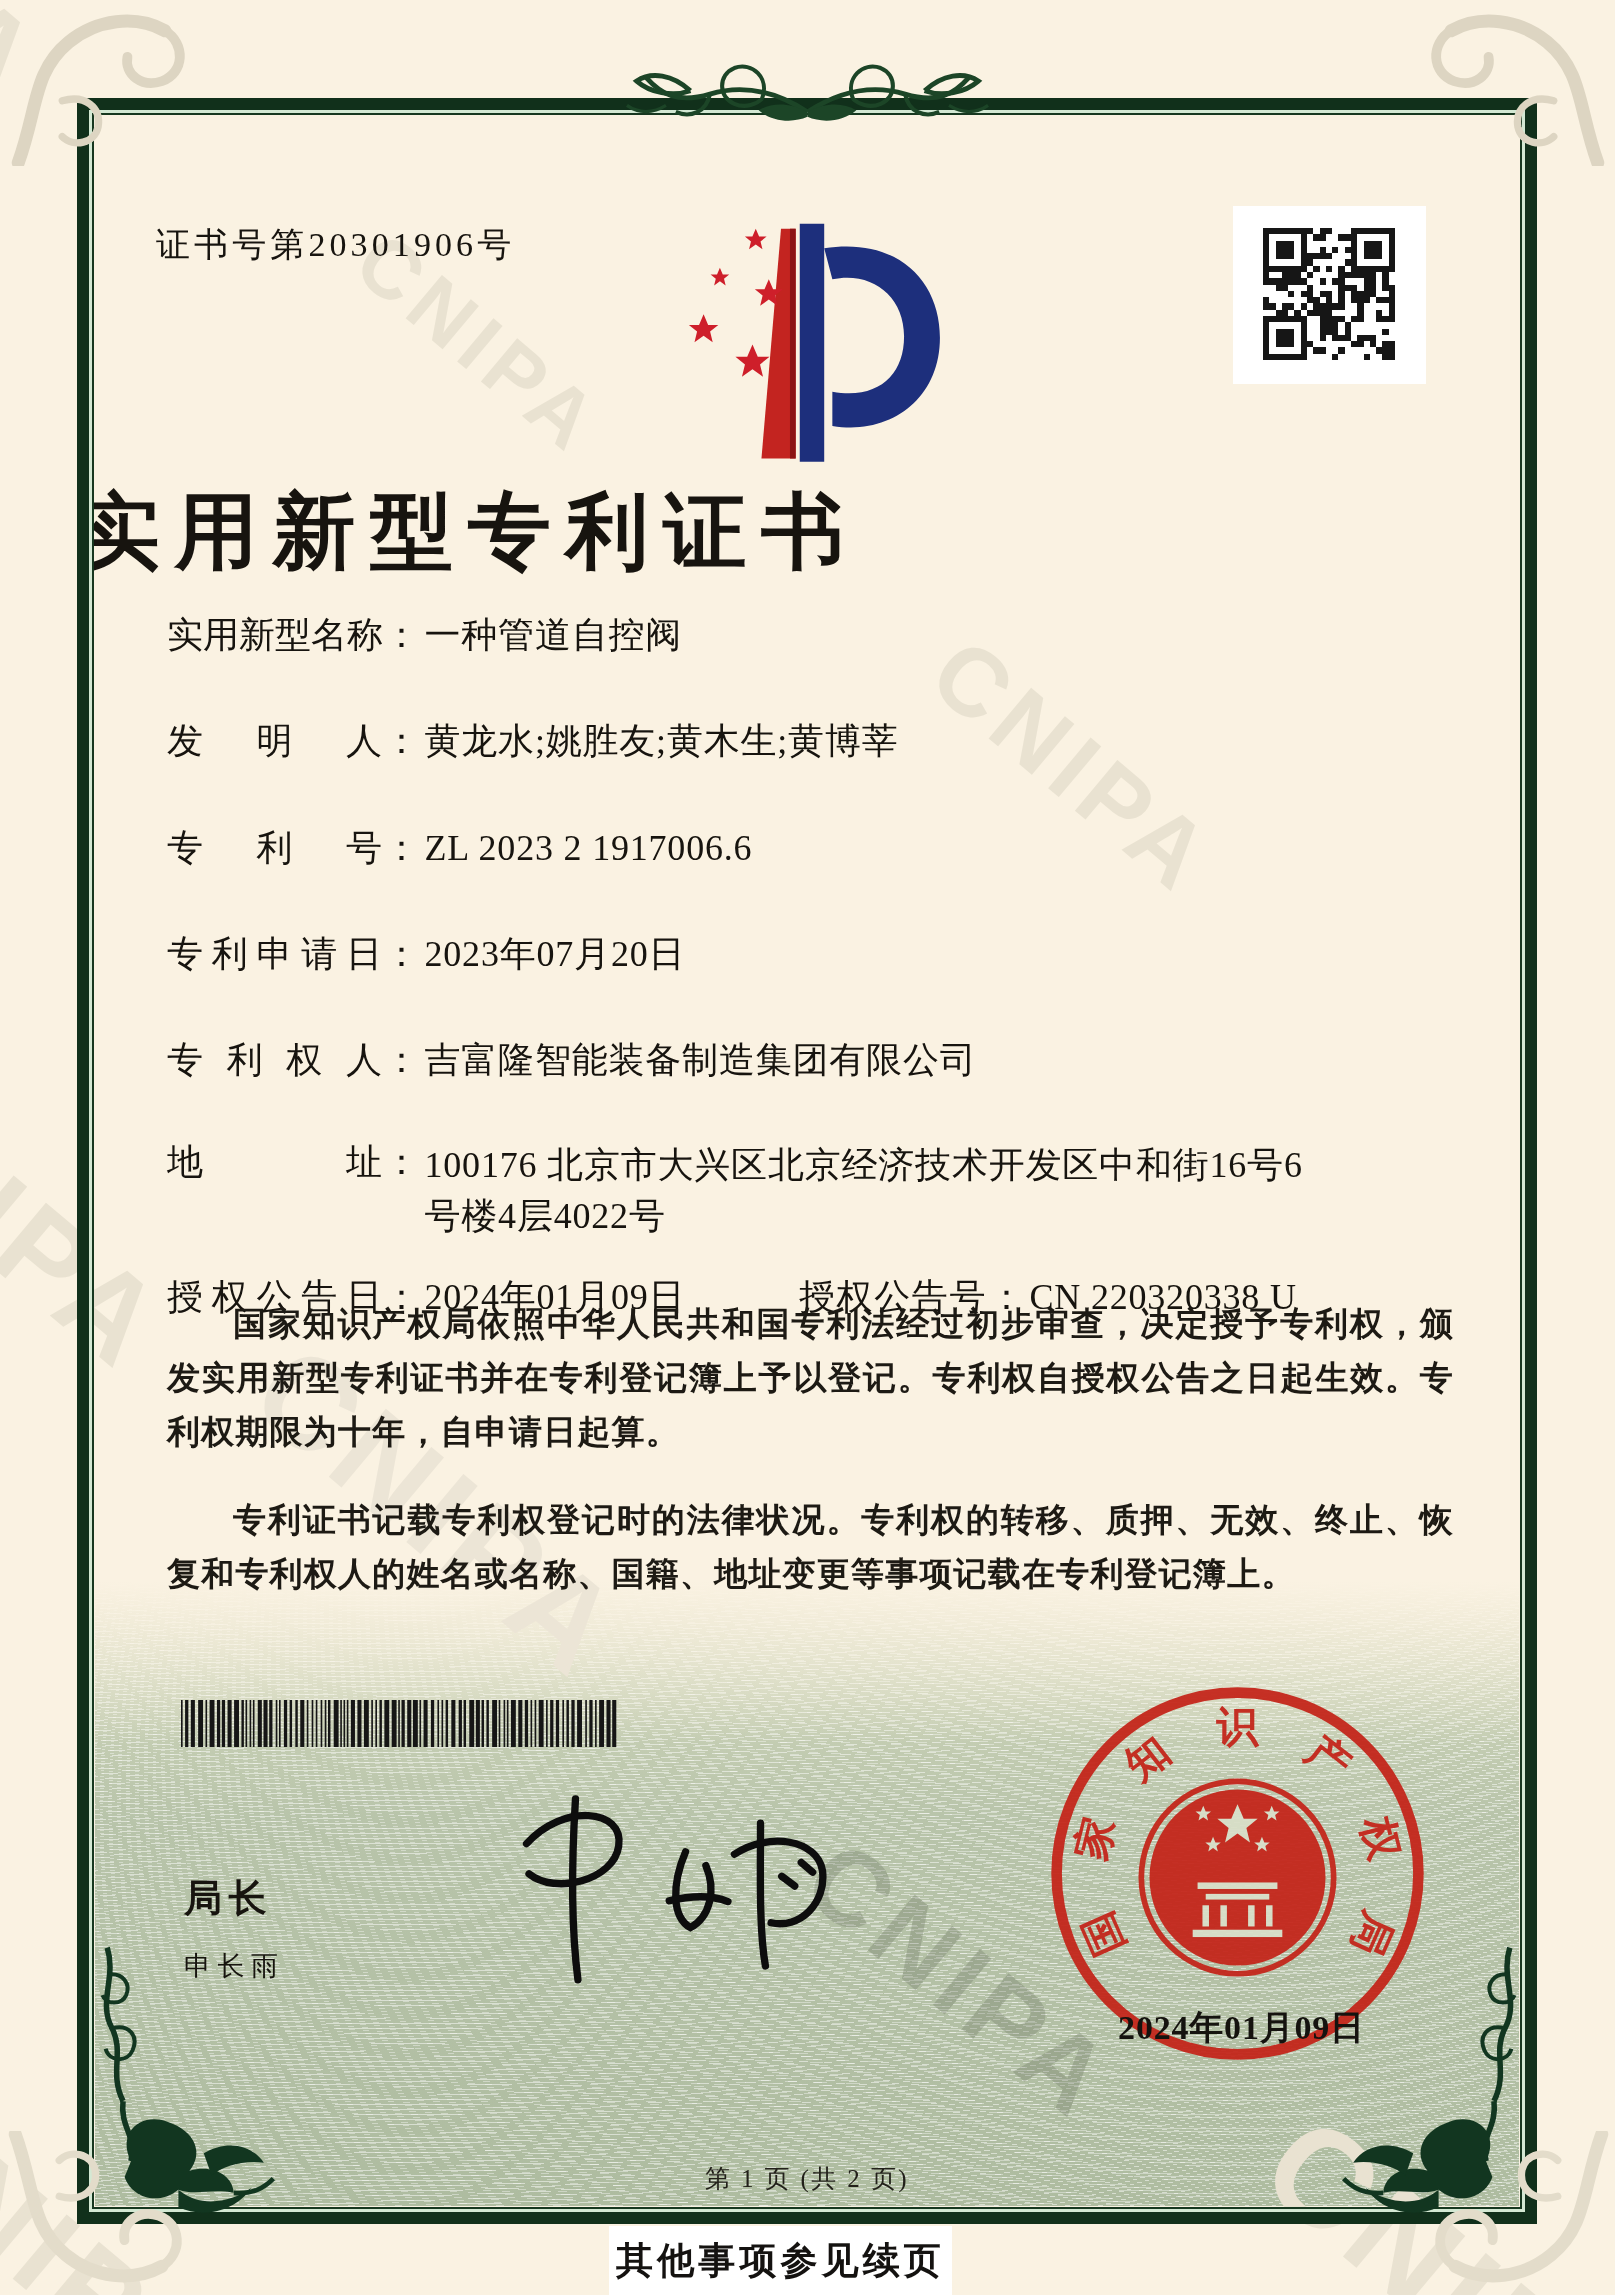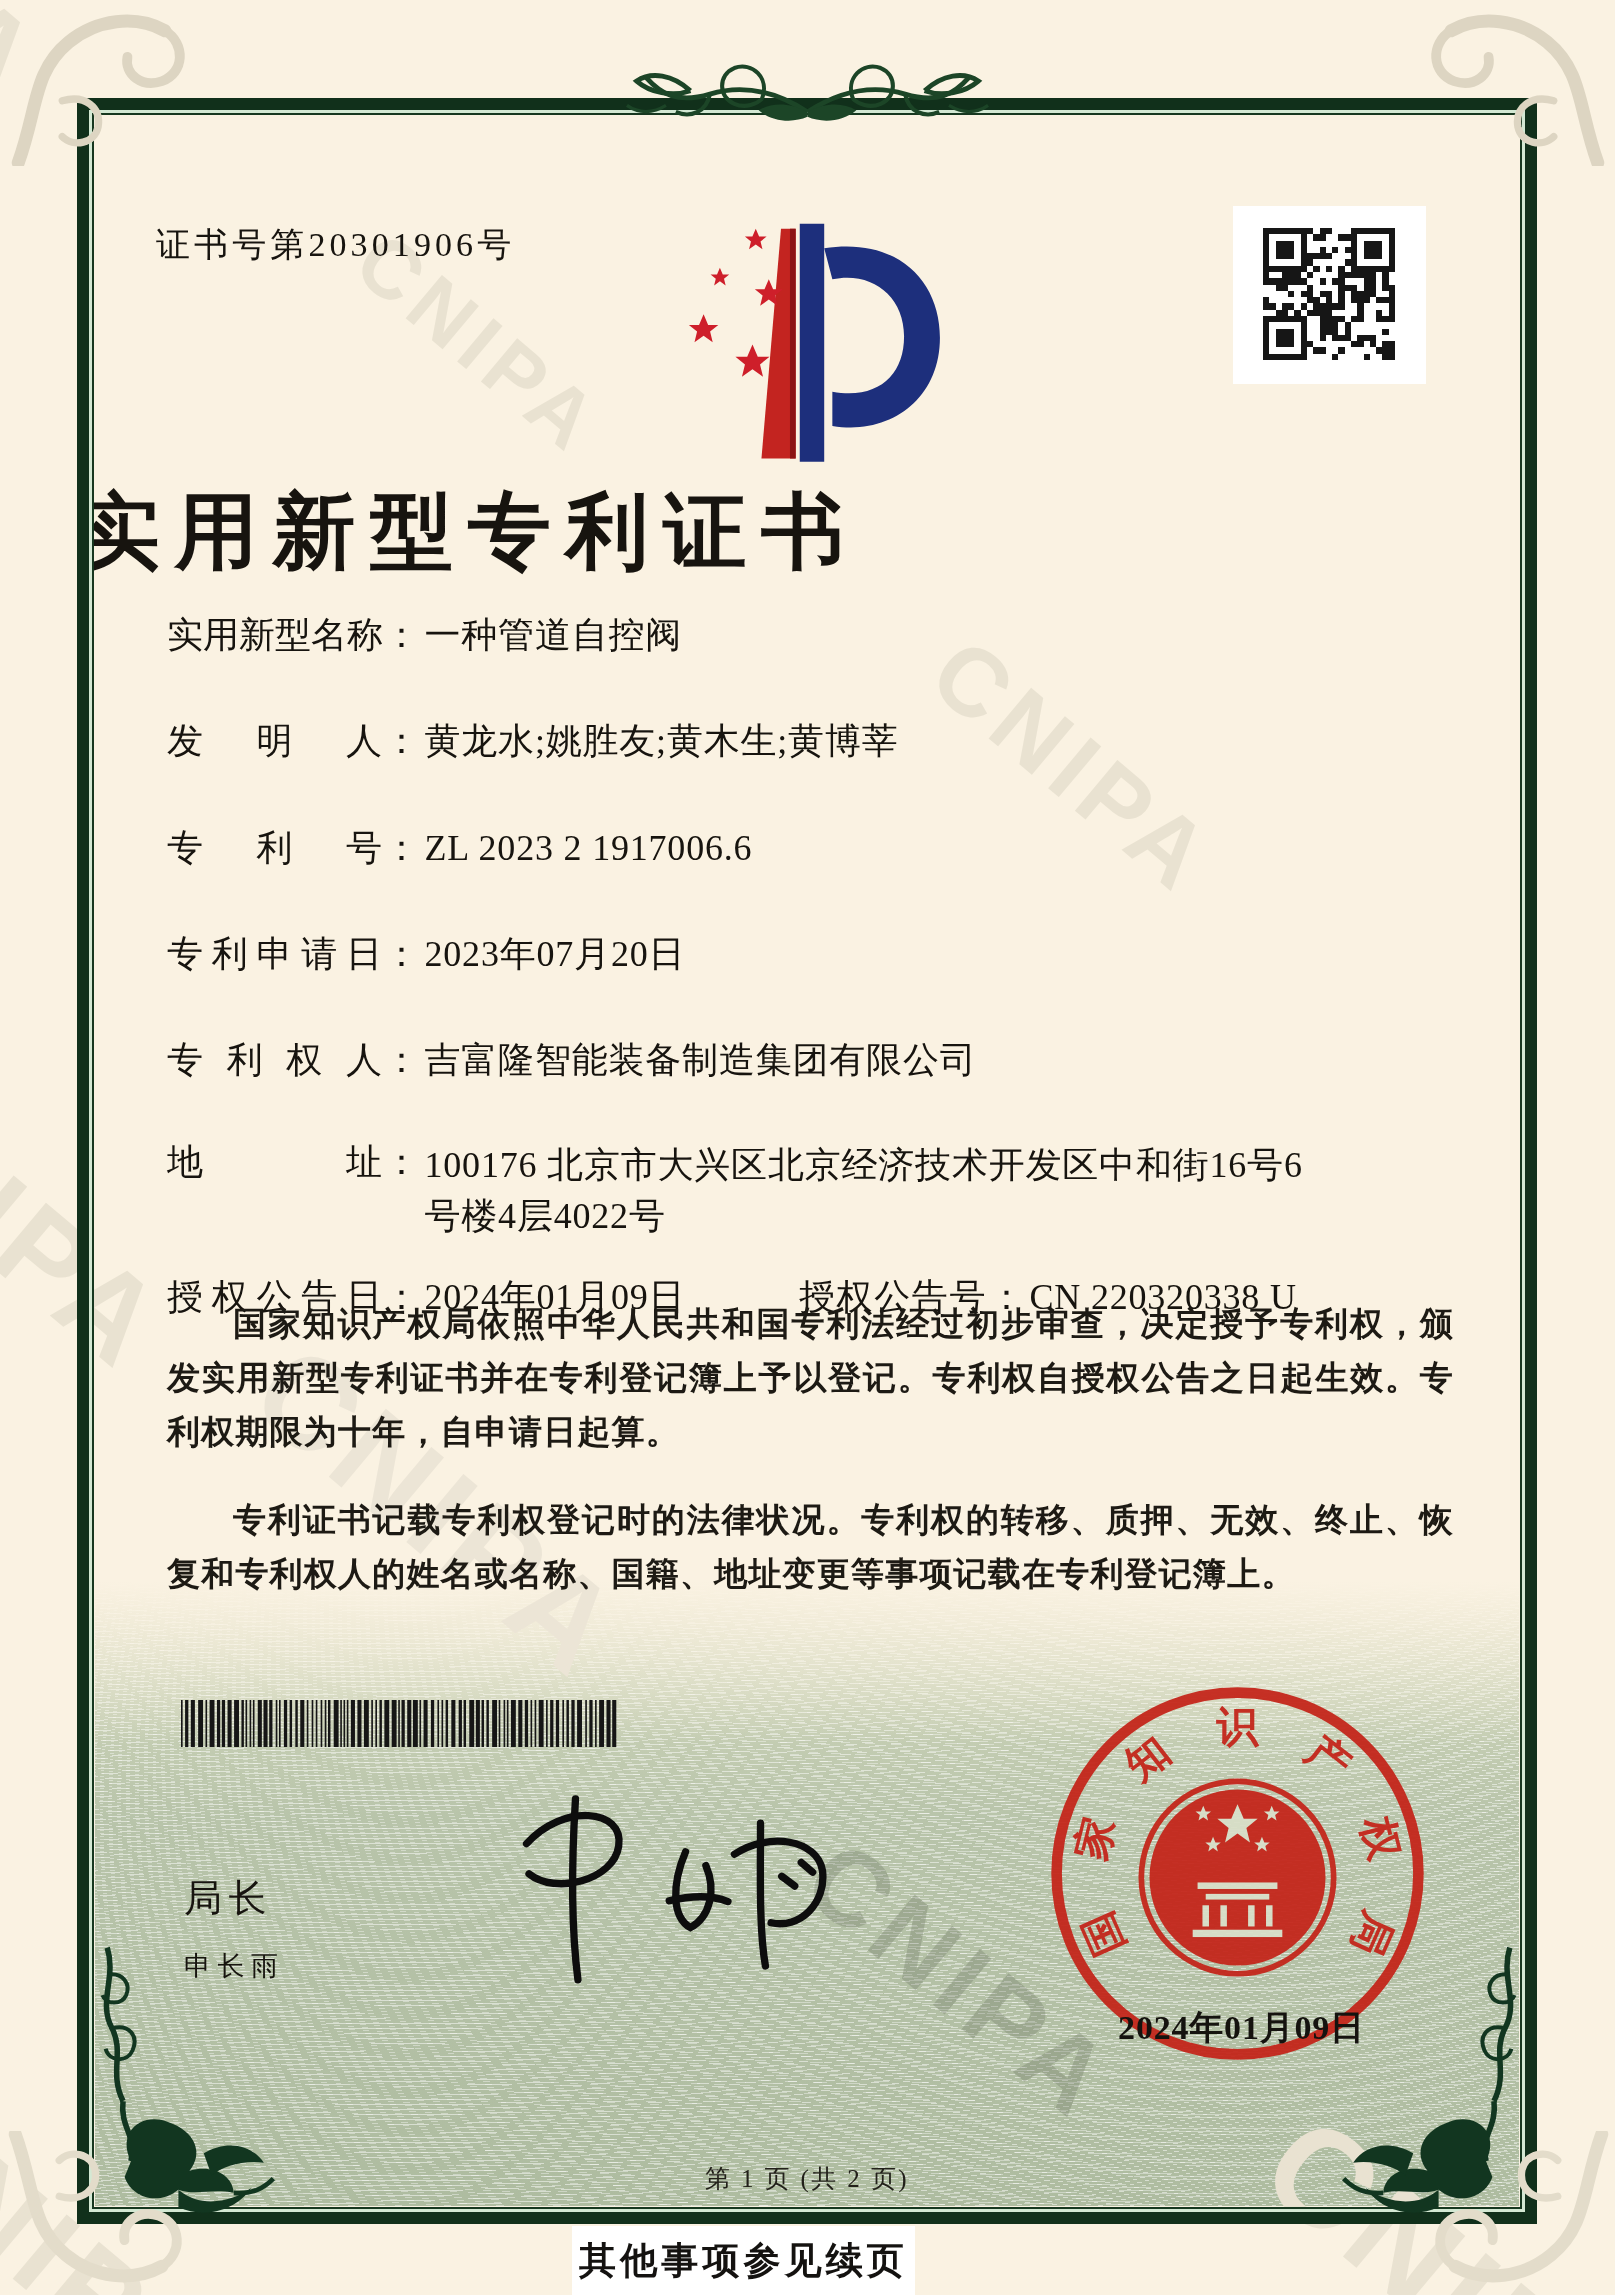--- a/index.html
+++ b/index.html
@@ -61,35 +61,35 @@
 
   
   .paras{position:absolute;left:167px;top:1297px;width:1287px;z-index:2;font-size:33px;line-height:1.64;
          letter-spacing:1.2px;text-align:justify;color:#1d1a14;font-weight:bold;}
   .paras p{margin:0;text-indent:2em;}
   .paras p + p{margin-top:34px;}
 
   
   .barcode{position:absolute;left:181px;top:1700px;width:441px;height:47px;z-index:2;}
   .sig-title{position:absolute;left:184px;top:1873px;font-family:"Liberation Sans","DejaVu Sans",sans-serif;
-             font-weight:400;font-size:38px;letter-spacing:6.5px;z-index:2;}
+             font-weight:700;font-size:38px;letter-spacing:6.5px;z-index:2;}
   .sig-name{position:absolute;left:184px;top:1948px;font-family:"Liberation Sans","DejaVu Sans",sans-serif;
             font-weight:400;font-size:27px;letter-spacing:6.5px;z-index:2;}
   .signature{position:absolute;left:441px;top:1766px;width:432px;height:245px;z-index:3;}
 
   .seal{position:absolute;left:1046px;top:1682px;width:383px;height:383px;z-index:3;opacity:.93;}
   .seal-chars{position:absolute;inset:0;}
   .seal-chars span{position:absolute;left:50%;top:50%;font-size:42px;font-weight:700;color:#c42318;
                    font-family:"Liberation Serif","DejaVu Serif",serif;}
   .seal-date{position:absolute;left:1107px;top:2005px;width:269px;text-align:center;font-size:34px;
              font-weight:700;letter-spacing:0.8px;color:#15130f;z-index:4;}
 
   .page-info{position:absolute;left:77px;top:2162px;width:1460px;text-align:center;font-size:25px;
              letter-spacing:2.4px;z-index:2;color:#22201a;}
-  .continuation{position:absolute;left:572px;top:2226px;width:343px;height:69px;background:#ffffff;
+  .continuation{position:absolute;left:609px;top:2226px;width:343px;height:69px;background:#ffffff;
                 display:flex;align-items:center;justify-content:center;font-size:37px;font-weight:700;
                 letter-spacing:4.1px;z-index:2;color:#141210;}
 </style>
 </head>
 <body>
 
 <div class="page">
 
   <svg width="0" height="0" style="position:absolute" aria-hidden="true">
     <defs>

